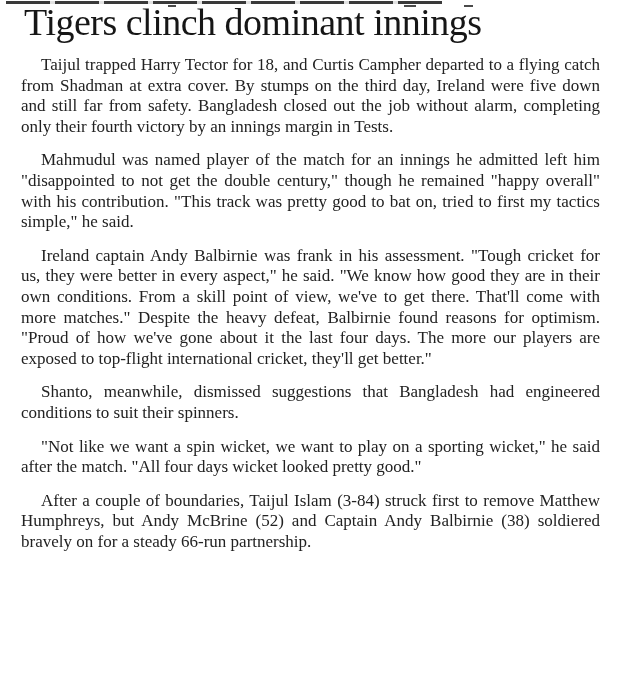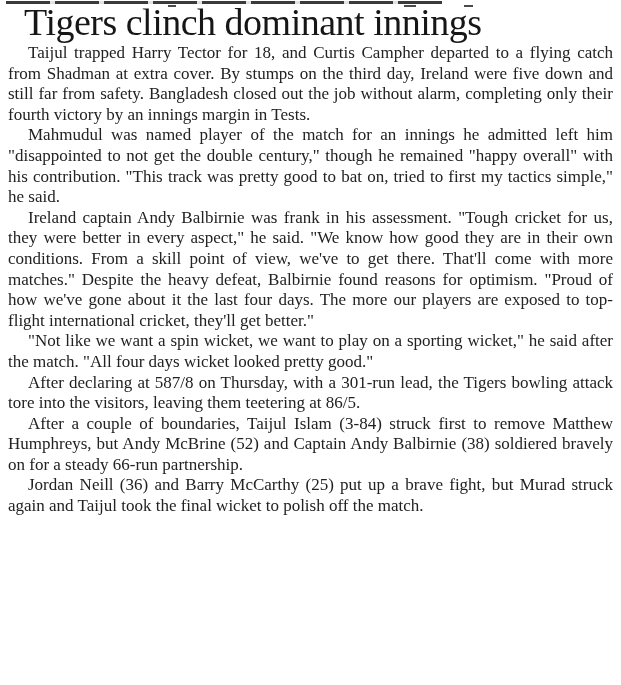--- a/index.html
+++ b/index.html
@@ -47,40 +47,39 @@
     white-space: nowrap;
   }
   .article-body {
     padding: 0 8px;
     font-size: 17px;
     line-height: 20.6px;
     text-align: justify;
     color: #222222;
   }
   .article-body p {
-    margin: 0;
+    margin: 13px;
     padding: 0;
     text-indent: 20px;
   }
 </style>
 </head>
 <body>
 
 <div class="page">
 
   <div class="crop-strip"></div>
   <div class="crop-dot a"></div>
   <div class="crop-dot b"></div>
   <div class="crop-dot c"></div>
 
   <h1 class="headline">Tigers clinch dominant innings</h1>
 
   <div class="article-body" id="article-body">
       <p>Taijul trapped Harry Tector for 18, and Curtis Campher departed to a flying catch from Shadman at extra cover. By stumps on the third day, Ireland were five down and still far from safety. Bangladesh closed out the job without alarm, completing only their fourth victory by an innings margin in Tests.</p>
       <p>Mahmudul was named player of the match for an innings he admitted left him "disappointed to not get the double century," though he remained "happy overall" with his contribution. "This track was pretty good to bat on, tried to first my tactics simple," he said.</p>
       <p>Ireland captain Andy Balbirnie was frank in his assessment. "Tough cricket for us, they were better in every aspect," he said. "We know how good they are in their own conditions. From a skill point of view, we've to get there. That'll come with more matches." Despite the heavy defeat, Balbirnie found reasons for opti­mism. "Proud of how we've gone about it the last four days. The more our play­ers are exposed to top-flight international cricket, they'll get better."</p>
+      <p>Shanto, meanwhile, dismissed suggestions that Bangladesh had engineered conditions to suit their spinners.</p>
       <p>"Not like we want a spin wicket, we want to play on a sporting wicket," he said after the match. "All four days wicket looked pretty good."</p>
-      <p>After declaring at 587/8 on Thursday, with a 301-run lead, the Tigers bowling attack tore into the visitors, leaving them teetering at 86/5.</p>
       <p>After a couple of boundaries, Taijul Islam (3-84) struck first to remove Matthew Humphreys, but Andy McBrine (52) and Captain Andy Balbirnie (38) soldiered bravely on for a steady 66-run partnership.</p>
-      <p>Jordan Neill (36) and Barry McCarthy (25) put up a brave fight, but Murad struck again and Taijul took the final wicket to polish off the match.</p>
     </div>
 
 </div>
 
 </body></html>

